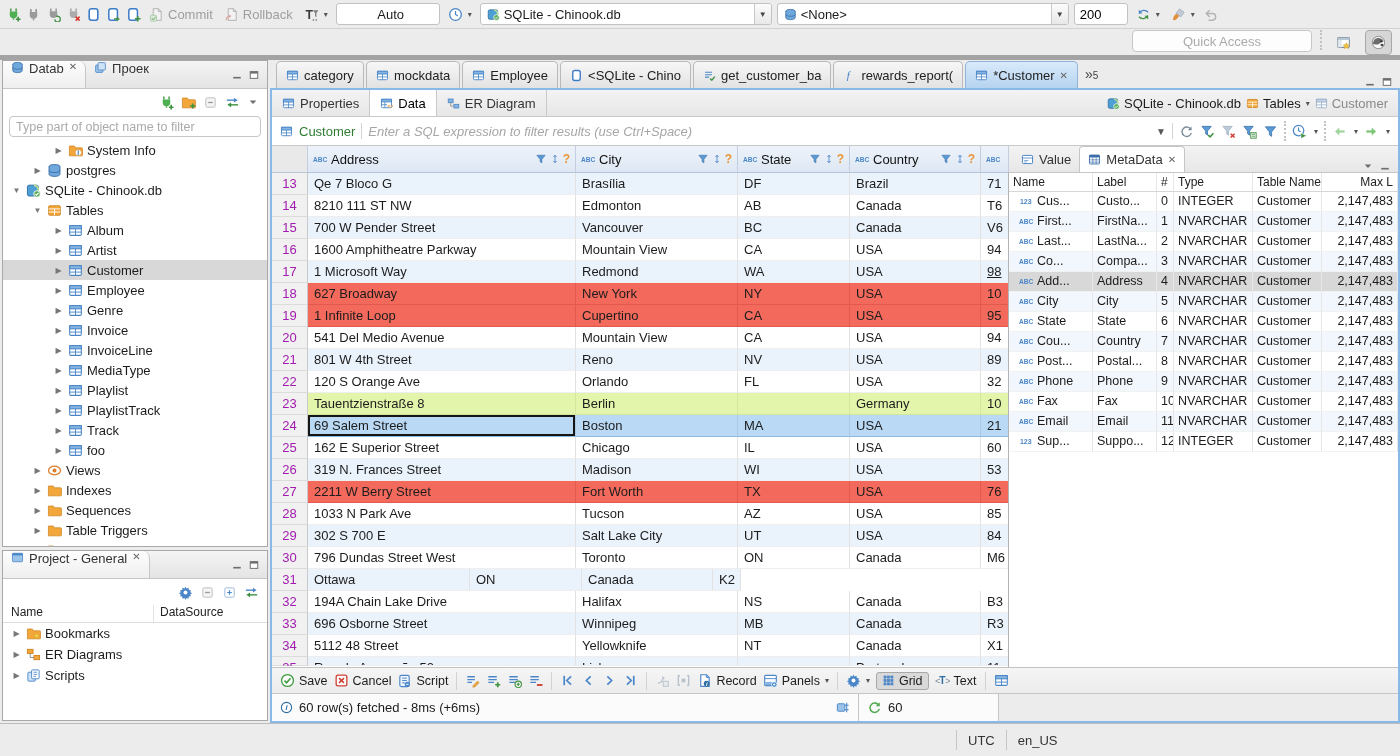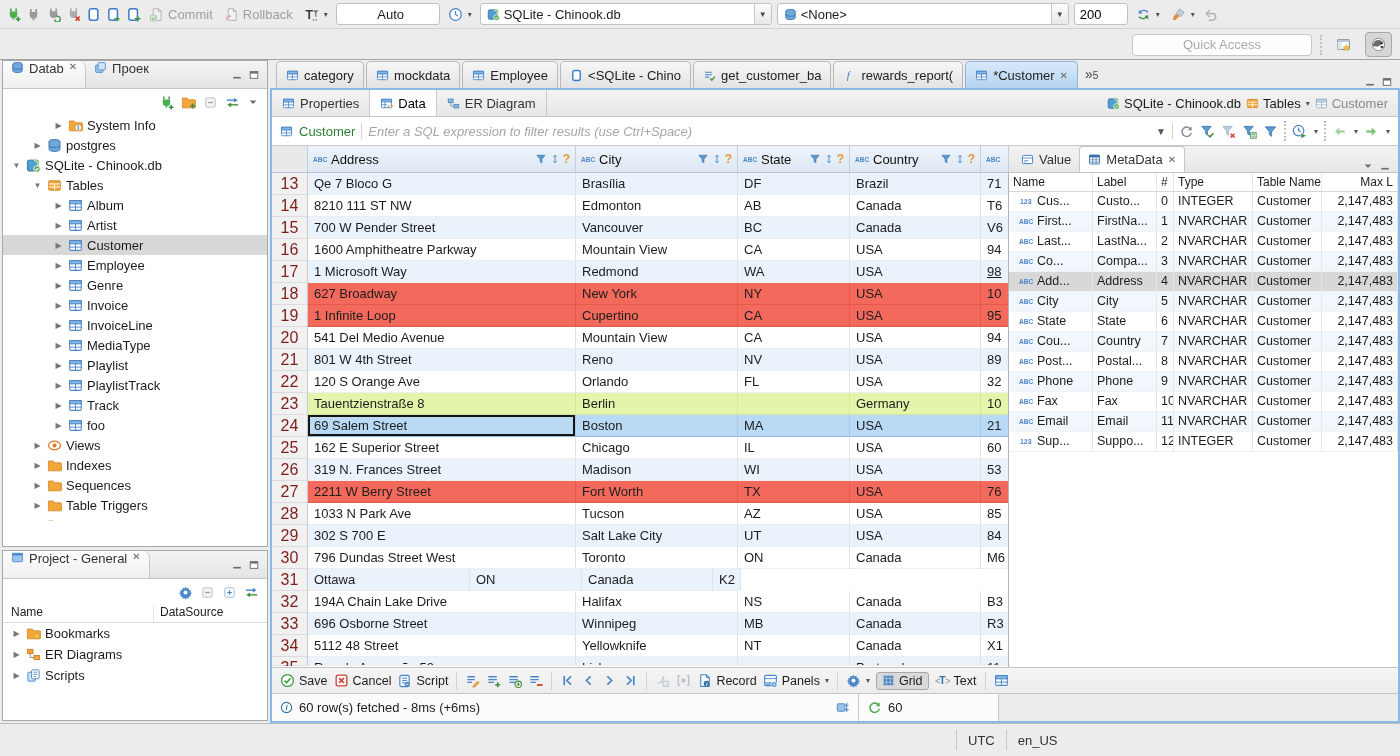--- a/index.html
+++ b/index.html
@@ -12,21 +12,21 @@
 .ic.s13{width:13px;height:13px}
 .dda{font-size:8px;color:#555;margin-left:1px}
 
 #tb1{position:absolute;top:0;left:0;right:0;height:29px;border-bottom:1px solid #d2d2d2;display:flex;align-items:center;gap:5px;padding:0 6px}
 .tbtn{display:flex;align-items:center;gap:4px;padding:0 3px;height:24px;white-space:nowrap}
 .tbtn .lbl{color:#9e9e9e}
 .combo{display:flex;align-items:center;gap:4px;height:22px;background:#fff;border:1px solid #c2c2c2;border-radius:3px;padding-left:6px;overflow:hidden;white-space:nowrap}
 .combo .dd{margin-left:auto;width:17px;align-self:stretch;border-left:1px solid #c8c8c8;display:flex;align-items:center;justify-content:center;font-size:8px;color:#444;background:linear-gradient(#fcfcfc,#e8e8e8);flex:none}
 .tin{height:22px;border:1px solid #c2c2c2;border-radius:3px;background:#fff;padding:0 5px;font:13px "Liberation Sans",sans-serif;width:54px}
 
-#tb2{position:absolute;top:30px;left:0;right:0;height:30px;border-bottom:1px solid #a3a3a3;display:flex;align-items:center;justify-content:flex-end;gap:8px;padding:0 8px}
+#tb2{position:absolute;top:30px;left:0;right:0;height:30px;border-bottom:5px solid #a3a3a3;display:flex;align-items:flex-start;justify-content:flex-end;gap:8px;padding:0 8px}
 #qa{width:180px;height:22px;border:1px solid #c6c6c6;border-radius:4px;background:#fdfdfd;text-align:center;font:13px "Liberation Sans",sans-serif;color:#9a9a9a}
 .dotsep{width:2px;height:20px;border-left:2px dotted #c2c2c2}
 .pbtn{width:27px;height:25px;display:flex;align-items:center;justify-content:center;border-radius:4px}
 .pbtn.pressed{background:#d6d6d6;border:1px solid #a8a8a8}
 
 #body{position:absolute;top:60px;left:0;right:0;bottom:33px}
 #left{position:absolute;top:0;left:0;width:270px;height:100%}
 .panelbox{position:absolute;left:2px;right:2px;background:#fff;border:1px solid #a8a8a8;overflow:hidden}
 #navp{top:0;height:487px}
 #projp{top:490px;bottom:2px}
@@ -68,21 +68,21 @@
 #content{flex:1;display:flex;min-height:0}
 #grid{width:737px;flex:none;border-right:1px solid #b4b4b4;display:flex;flex-direction:column;background:#fff}
 #ghead{height:27px;display:flex;background:linear-gradient(#eef3fa,#dde7f3);border-bottom:1px solid #b7c3d6;flex:none}
 .corner{width:36px;flex:none;background:#e9e9e9;border-right:1px solid #c3cfdf}
 .hc{display:flex;align-items:center;gap:3px;padding:0 5px;border-right:1px solid #c3cfdf;font-size:13px;color:#111;flex:none;overflow:hidden}
 .hic{margin-left:auto;display:flex;gap:2px;align-items:center}
 .q{color:#e8953a;font-weight:bold;font-size:12px}
 #grows{flex:1;overflow:hidden}
 .grow{display:flex;height:22px}
 .grow.partial{height:9px;overflow:hidden}
-.rn{width:36px;flex:none;background:#f1f1f1;border-right:1px solid #c9c9c9;border-bottom:1px solid #dcdcdc;text-align:center;line-height:21px;font-size:16px;color:#7f1d1d}
+.rn{width:36px;flex:none;background:#f1f1f1;border-right:1px solid #c9c9c9;border-bottom:1px solid #dcdcdc;text-align:center;line-height:21px;font-size:13px;color:#a21caf}
 .gc{flex:none;padding:0 6px;line-height:21px;border-right:1px solid #e2e2e2;border-bottom:1px solid #eeeeee;white-space:nowrap;overflow:hidden;font-size:13px}
 .st-alt .gc{background:#eaf2fb}
 .st-white .gc{background:#fff}
 .st-modified .gc{background:#f3695c;border-right-color:#e25a4e;border-bottom-color:#e25a4e}
 .st-new .gc{background:#e3f5ab;border-right-color:#d4e69c;border-bottom-color:#d4e69c}
 .st-selected .gc{background:#b9d9f4;border-right-color:#a9c9e6;border-bottom-color:#8fb8dd}
 .fcell{box-shadow:inset 0 0 0 2px #151515}
 #sidepanel{flex:1;display:flex;flex-direction:column;background:#fff;min-width:0}
 #ptabs{height:27px;background:linear-gradient(#f3f3f3,#e7e7e7);border-bottom:1px solid #c6c6c6;display:flex;align-items:flex-end;padding-left:4px;flex:none}
 .ptab{display:flex;align-items:center;gap:5px;height:26px;padding:0 8px;font-size:13px;color:#333}
@@ -353,20 +353,21 @@
                 <path d="M14 10.5H5.5" stroke="#3e9141" stroke-width="1.5"></path>
                 <path d="M6.5 8l-4 2.5 4 2.5z" fill="#3e9141"></path>
               </svg>
             </span>
           <span class="ic s12">
               <svg xmlns="http://www.w3.org/2000/svg" viewBox="0 0 16 16">
                 <path d="M3.5 6l4.5 4.5L12.5 6z" fill="#6e6e6e"></path>
               </svg>
             </span>
         </div>
+        <input class="filterin" placeholder="Type part of object name to filter" style="">
         <div id="navtree">
             <div class="trow" style="padding-left: 50px;">
               <span class="arr">▶</span>
               <span class="ic">
                 <svg xmlns="http://www.w3.org/2000/svg" viewBox="0 0 16 16">
                   <path d="M1.5 3.2h5.2l1.4 1.9h6.4a.9.9 0 0 1 .9.9v6.8a.9.9 0 0 1-.9.9H1.5z" fill="#f3a63a" stroke="#cf8420" stroke-width=".8"></path>
                   <circle cx="11" cy="10.2" r="3.4" fill="#fff" stroke="#cf8420" stroke-width=".6"></circle>
                   <text x="11" y="12.8" font-size="7.5" font-weight="bold" fill="#2a6fc0" text-anchor="middle">i</text>
                 </svg>
               </span>

